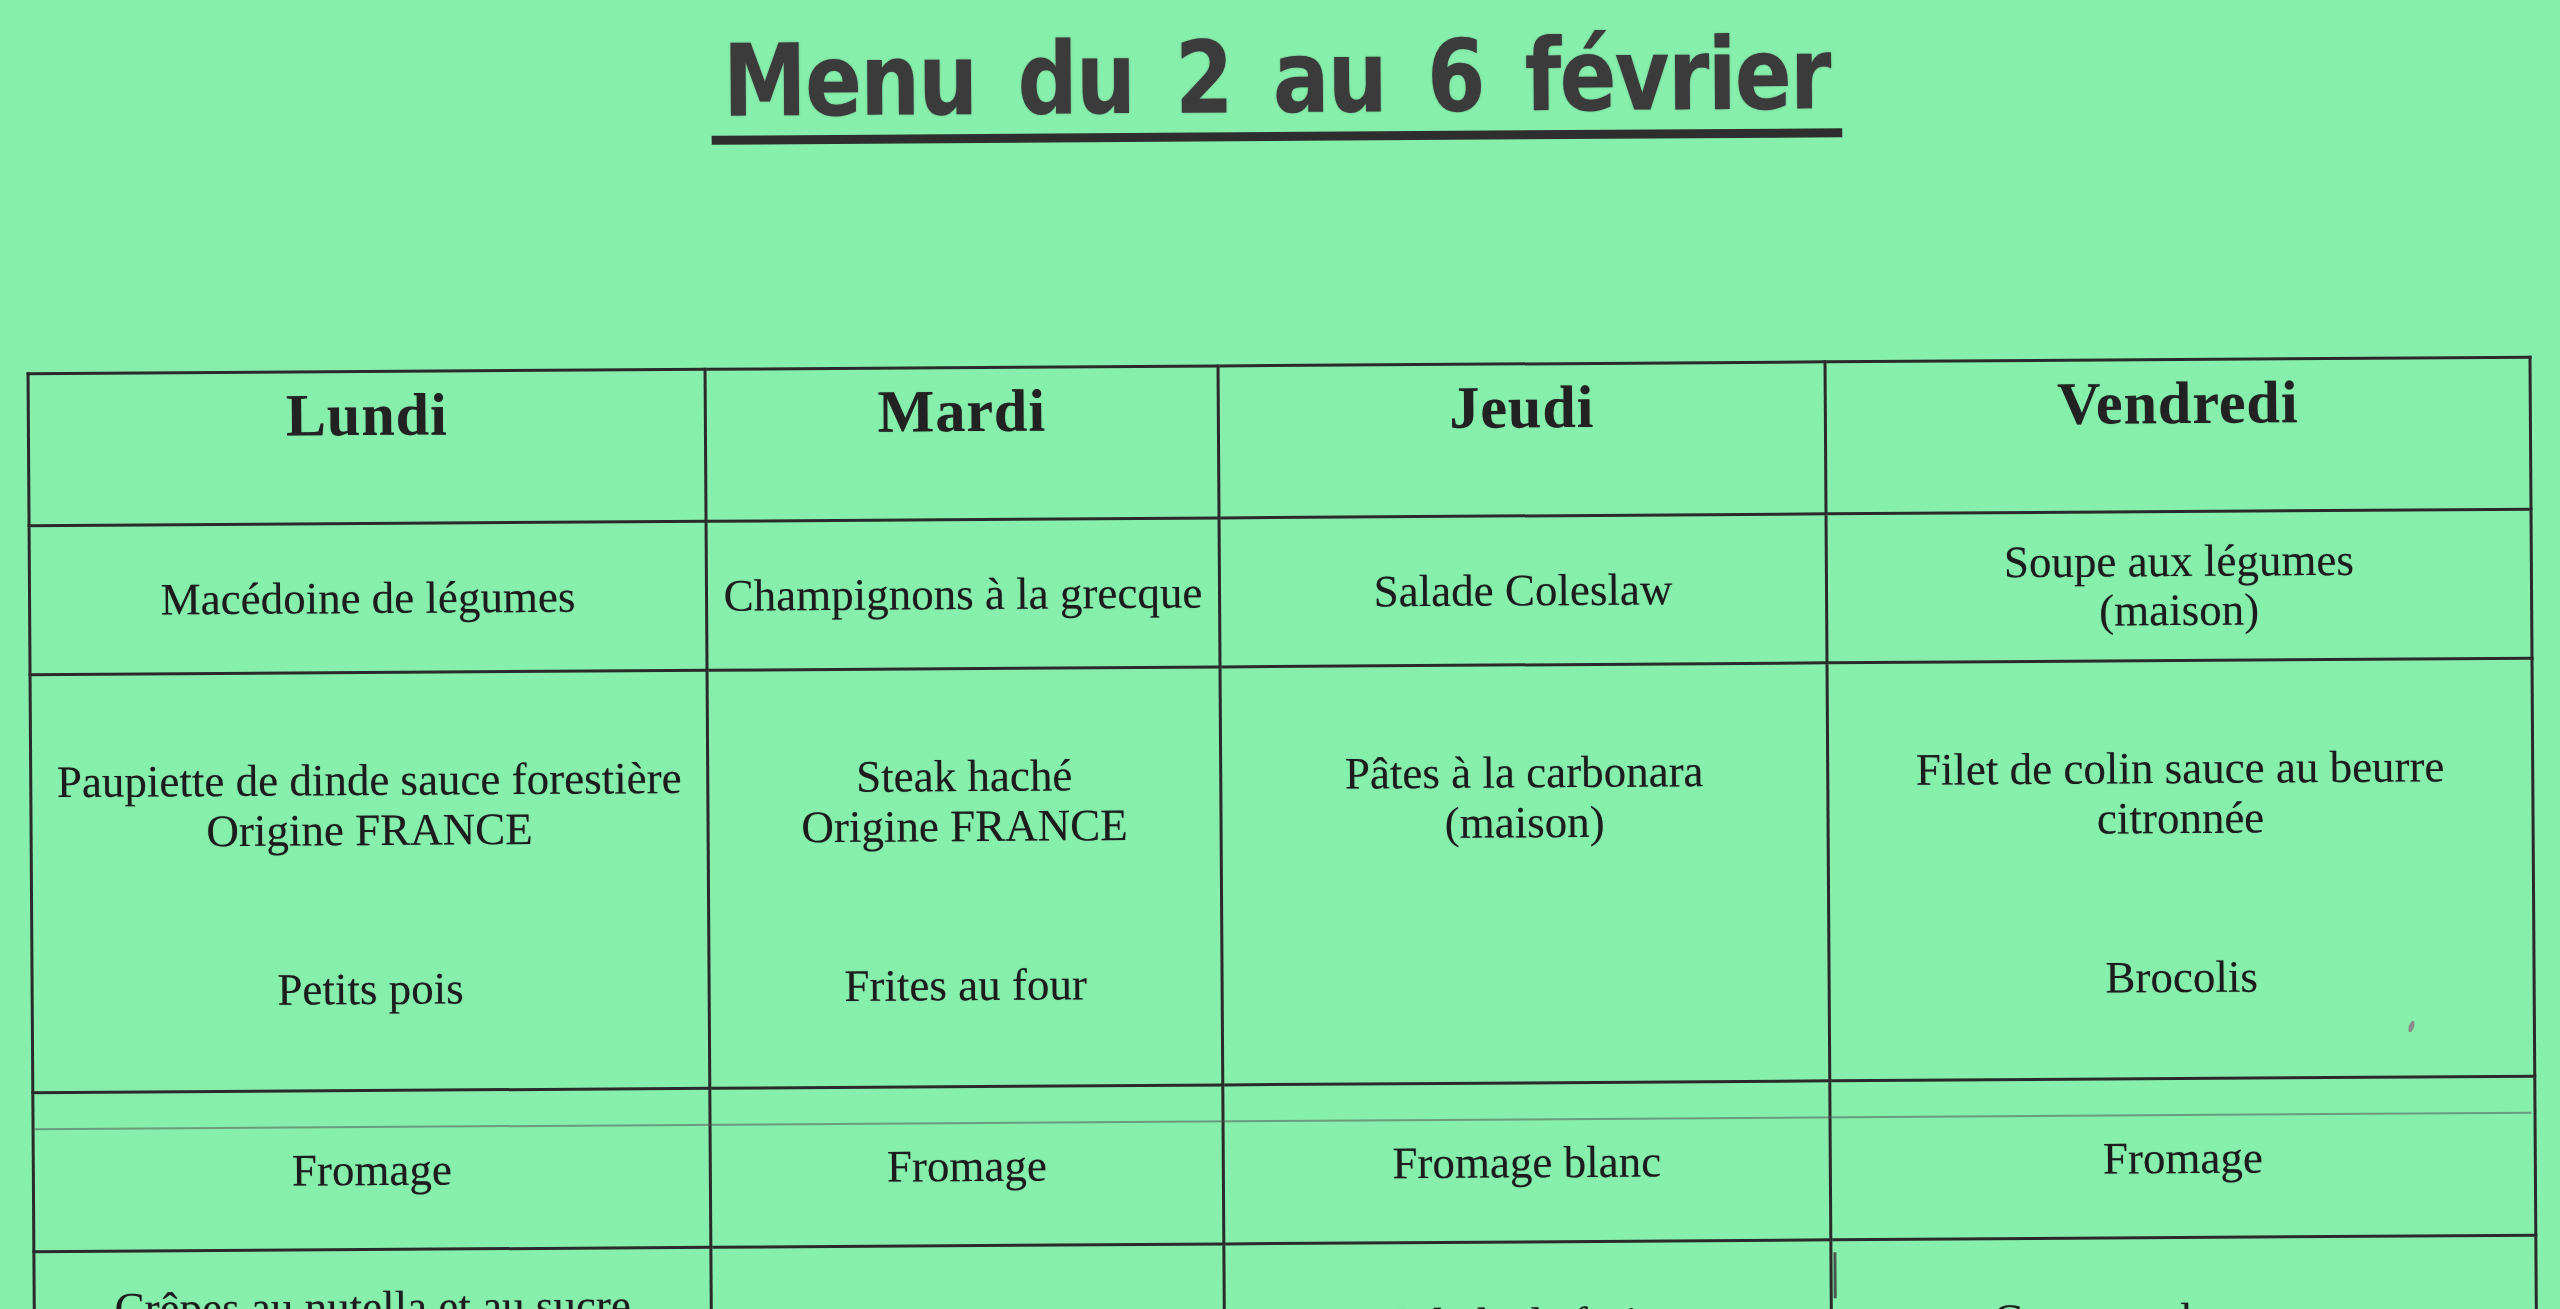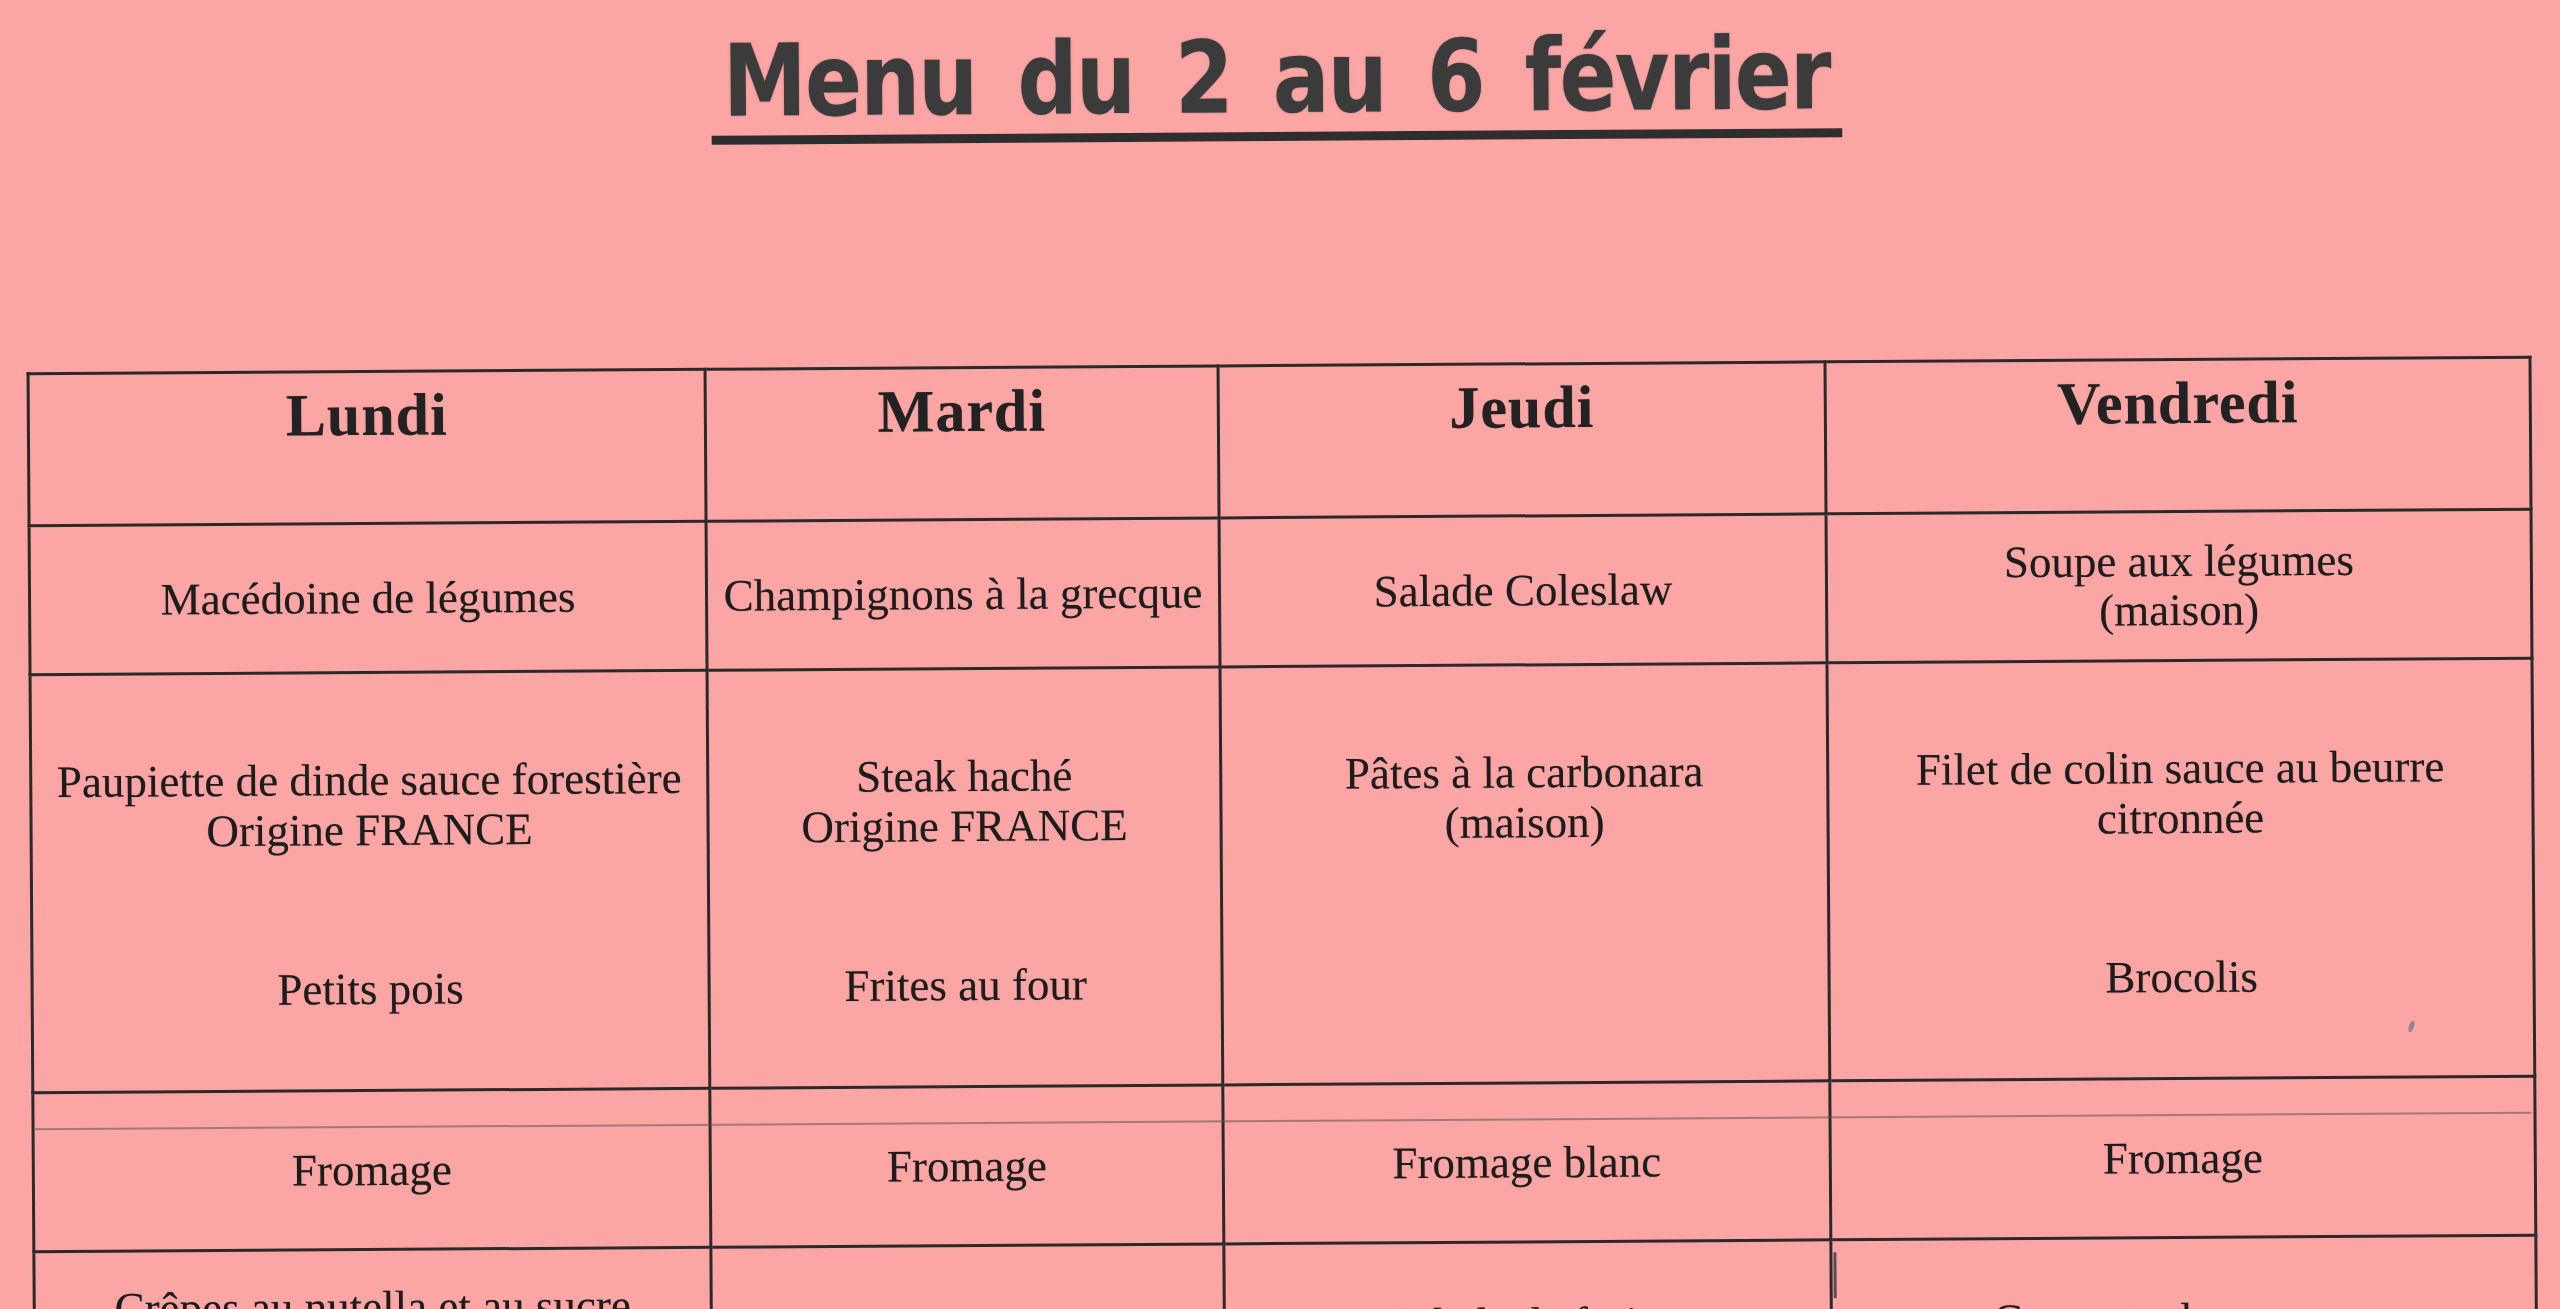--- a/index.html
+++ b/index.html
@@ -6,21 +6,21 @@
     margin: 0;
     padding: 0;
     width: 2560px;
     height: 1309px;
     background: #fdfdfd;
     overflow: hidden;
   }
   .page {
     position: absolute;
     inset: 0;
-    background: #fca5a5;
+    background: #86efac;
     color: #1c1c1c;
     font-family: "Liberation Serif", serif;
   }
   
   .scan-layer {
     position: absolute;
     inset: 0;
     transform: rotate(-0.38deg);
     transform-origin: 50% 45%;
   }

